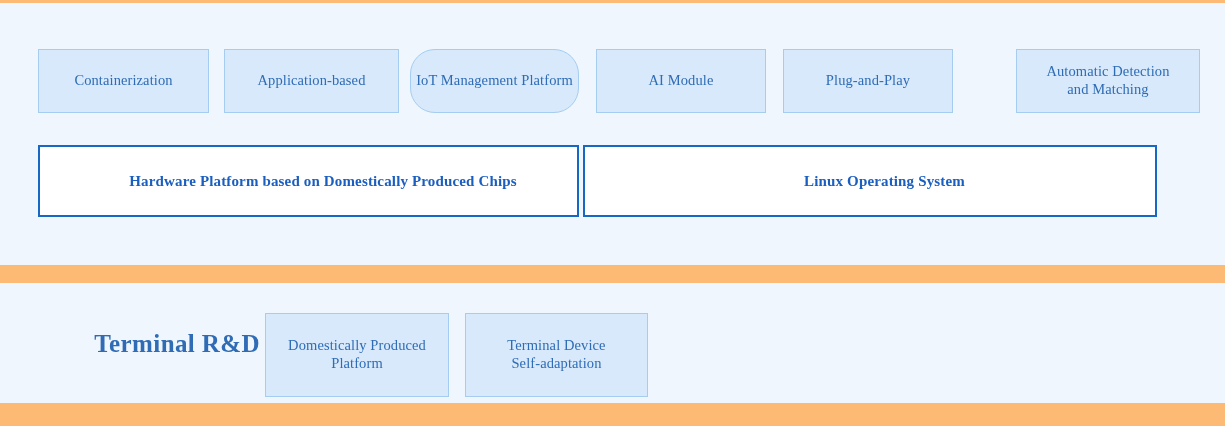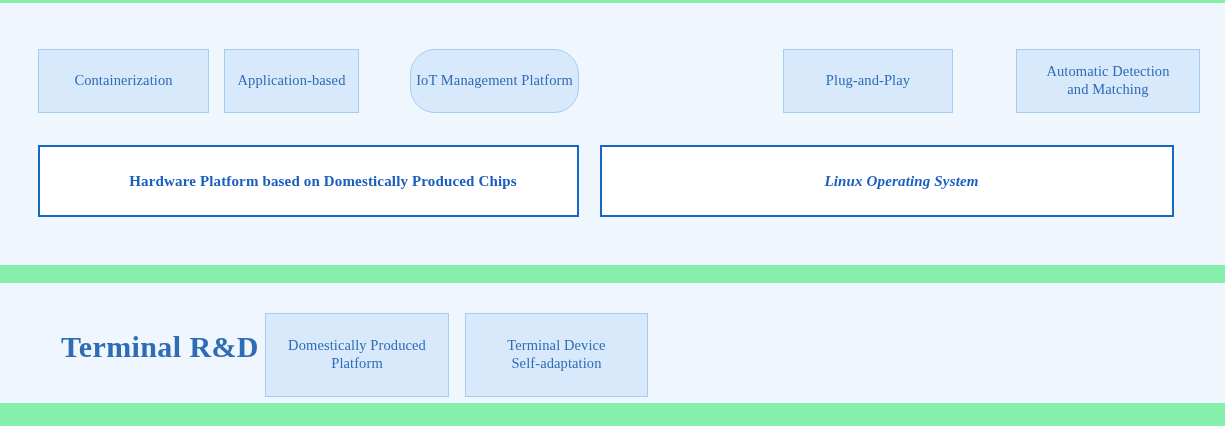--- a/index.html
+++ b/index.html
@@ -10,21 +10,21 @@
   body {
     width: 1225px;
     height: 426px;
     font-family: "Liberation Serif", "DejaVu Serif", serif;
     overflow: hidden;
   }
   .canvas {
     position: relative;
     width: 1225px;
     height: 426px;
-    background: #86efac;
+    background: #fdba74;
   }
 
   
   .panel {
     position: absolute;
     left: 0;
     width: 1225px;
     background: #eff6fd;
   }
   .panel-top    { top: 3px;   height: 262px; }
@@ -43,21 +43,21 @@
     color: #2f6cb5;
     font-size: 14.5px;
     line-height: 1.22;
     letter-spacing: 0.1px;
   }
   .cap-box .lbl { display: block; width: 100%; padding: 0 4px; }
 
   
   .r1 { top: 49px; height: 64px; }
   .b1 { left: 38px;  width: 171px; }
-  .b2 { left: 224px; width: 135px; }
+  .b2 { left: 224px; width: 175px; }
   .b3 { left: 410px; width: 169px; border-radius: 25px; }
   .b4 { left: 596px; width: 170px; }
   .b5 { left: 783px; width: 170px; }
   .b6 { left: 1016px; width: 184px; }
 
   
   .plat-box {
     position: absolute;
     box-sizing: border-box;
     top: 145px;
@@ -68,31 +68,31 @@
     align-items: center;
     justify-content: center;
     text-align: center;
     color: #1a5fc0;
     font-size: 15px;
     font-weight: bold;
     letter-spacing: 0.15px;
     padding-left: 29px;
   }
   .p1 { left: 38px;  width: 541px; }
-  .p2 { left: 600px; width: 574px; font-style: italic; }
+  .p2 { left: 583px; width: 574px; }
 
   
   .section-title {
     position: absolute;
     left: 60px;
     top: 330px;
     width: 200px;
-    text-align: center;
+    text-align: right;
     color: #2f6cb5;
-    font-size: 30px;
+    font-size: 25px;
     font-weight: bold;
     letter-spacing: 0.4px;
     white-space: nowrap;
   }
   .r2 { top: 313px; height: 84px; }
   .c1 { left: 265px; width: 184px; }
   .c2 { left: 465px; width: 183px; }
   .c3 { left: 668px; width: 272px; }
 </style>
 </head>
@@ -103,20 +103,23 @@
   <div class="panel panel-top"></div>
 
   <div class="cap-box r1 b1">
     <span class="lbl">Containerization</span>
   </div>
   <div class="cap-box r1 b2">
     <span class="lbl">Application-based</span>
   </div>
   <div class="cap-box r1 b3">
     <span class="lbl">IoT Management Platform</span>
+  </div>
+  <div class="cap-box r1 b4">
+    <span class="lbl">AI Module</span>
   </div>
   <div class="cap-box r1 b5">
     <span class="lbl">Plug-and-Play</span>
   </div>
   <div class="cap-box r1 b6">
     <span class="lbl">Automatic Detection<br>and Matching</span>
   </div>
 
   <div class="plat-box p1">
     <span class="lbl">Hardware Platform based on Domestically Produced Chips</span>

